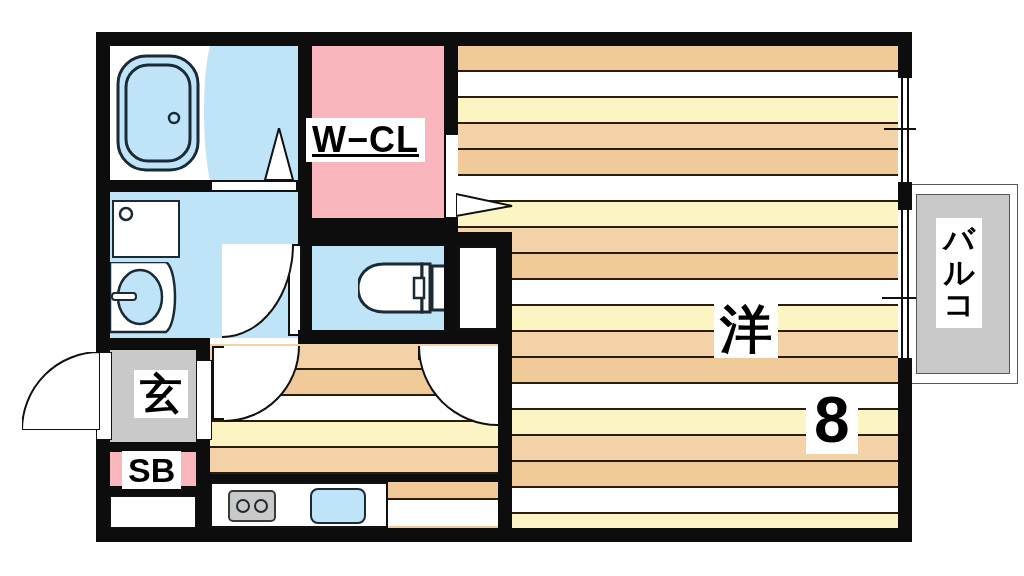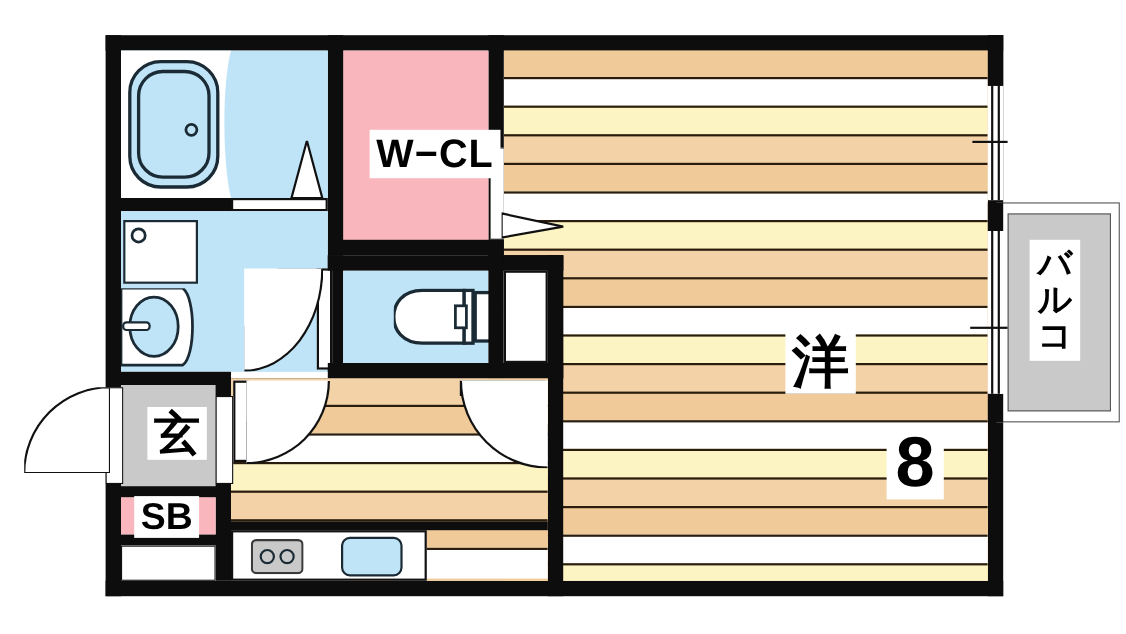--- a/index.html
+++ b/index.html
@@ -110,21 +110,21 @@
   <div class="abs wall" style="left:444px; top:32px; width:14px; height:200px;"></div>
 
   <div class="abs wall" style="left:498px; top:232px; width:14px; height:310px;"></div>
 
   <div class="abs wall" style="left:444px; top:232px; width:68px; height:14px;"></div>
 
   <div class="lbl lbl-yo" style="left:714px; top:300px;">洋</div>
   <div class="lbl lbl-8" style="left:806px; top:386px;">8</div>
 
   <div class="abs pink" style="left:312px; top:46px; width:132px; height:186px;"></div>
-  <div class="lbl lbl-wcl" style="left:336px; top:118px;">W−CL</div>
+  <div class="lbl lbl-wcl" style="left:306px; top:118px;text-decoration:underline;">W−CL</div>
 
   <div class="abs wall" style="left:298px; top:32px; width:14px; height:200px;"></div>
 
   <div class="abs wall" style="left:298px; top:218px; width:160px; height:14px;"></div>
 
   <div class="abs white" style="left:446px; top:134px; width:12px; height:84px; border-top:1px solid #111; border-bottom:1px solid #111;"></div>
 
   <svg class="abs" style="left:456px; top:190px; width:58px; height:28px;" viewBox="0 0 58 28">
     <polygon points="0,4 56,16 0,26" fill="#ffffff" stroke="#111111" stroke-width="2"></polygon>
   </svg>

